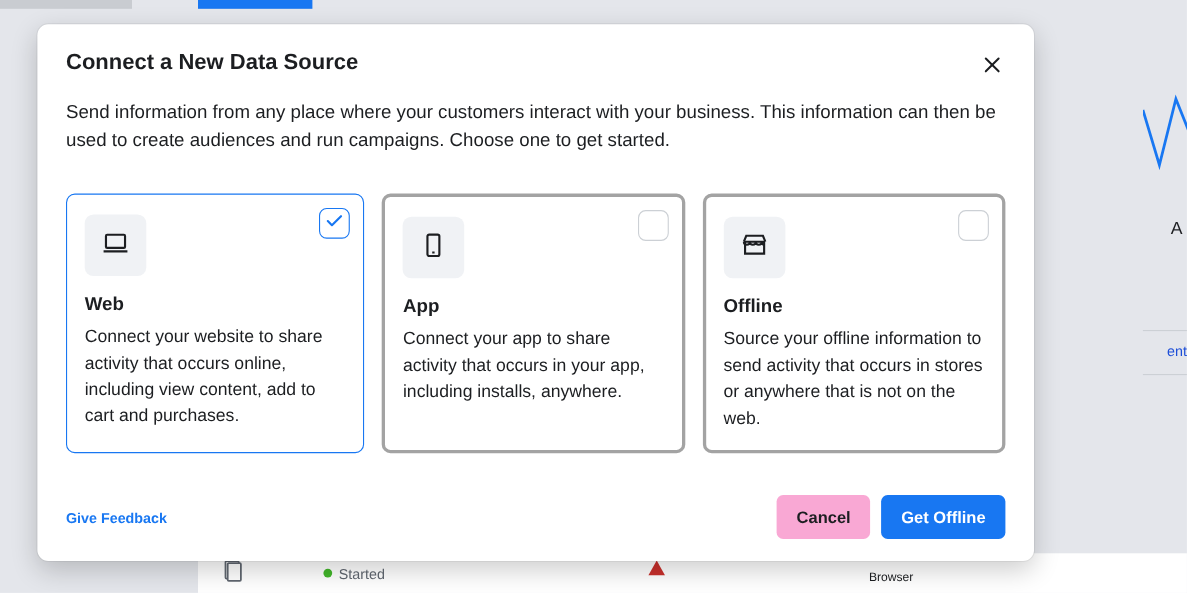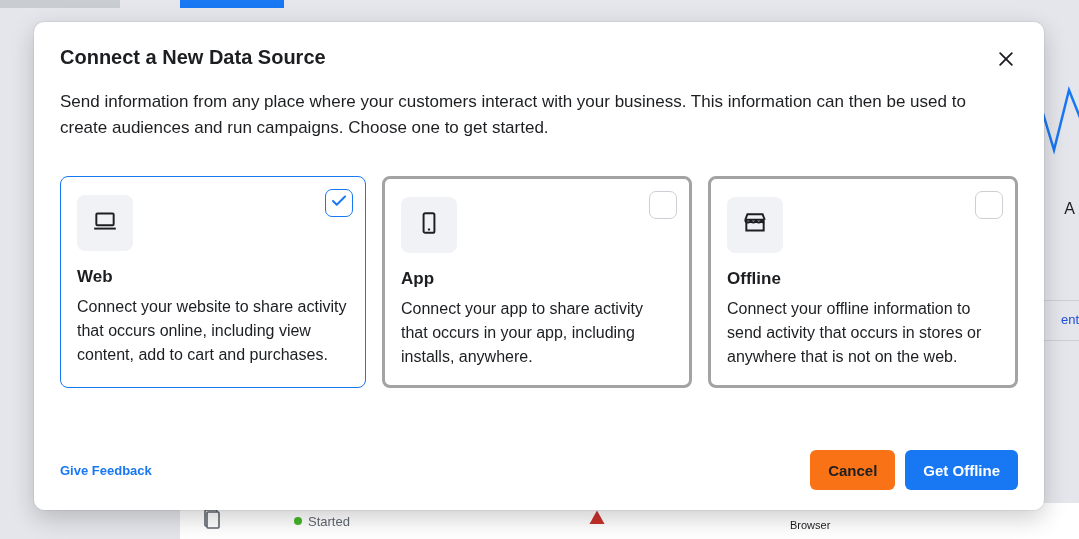--- a/index.html
+++ b/index.html
@@ -22,21 +22,21 @@
   .bg-warn { position:absolute; left:588px; bottom:8px; color:#c9302c;}
   .bg-browser { position:absolute; left:790px; bottom:8px; color:#1c1e21; font-size:11px;}
   .bg-divider { position:absolute; right:0; top:300px; width:40px; border-top:1px solid #ccd0d5;}
   .bg-divider2 { position:absolute; right:0; top:340px; width:40px; border-top:1px solid #ccd0d5;}
   .bg-ent { position:absolute; right:0; top:312px; font-size:13px; color:#1d4ed8;}
   .bg-letter { position:absolute; right:4px; top:200px; font-size:16px; color:#1c1e21;}
 
   .modal {
     position: absolute;
     left: 34px; top: 22px;
-    width: 1010px; height: 488px;
+    width: 906px; height: 488px;
     background: #fff;
     border-radius: 10px;
     box-shadow: 0 8px 24px rgba(0,0,0,.2), 0 0 0 1px rgba(0,0,0,.05);
     padding: 24px 26px 20px 26px;
     display:flex; flex-direction:column;
   }
   .modal-title { font-size:20px; font-weight:700; color:#1c1e21; }
   .modal-close {
     position:absolute; right:20px; top:20px; width:36px; height:36px;
     display:flex; align-items:center; justify-content:center;
@@ -56,21 +56,21 @@
     border:1.5px solid #ccd0d5; border-radius:7px; background:#fff;
     display:flex; align-items:center; justify-content:center;
   }
   .card.selected .card-checkbox { border-color:#1877f2; }
   .card-title { margin-top:16px; font-size:17px; font-weight:700; color:#1c1e21;}
   .card-desc { margin-top:8px; font-size:16px; line-height:1.5; color:#1c1e21;}
   .modal-footer { margin-top:auto; display:flex; align-items:center;}
   .feedback-link { color:#1877f2; font-size:13px; font-weight:700; cursor:pointer;}
   .footer-spacer { flex:1; }
   .btn { height:40px; padding:0 18px; border-radius:6px; border:none; font-size:15px; font-weight:600; cursor:pointer;}
-  .btn-cancel { background:#f97316; color:#1c1e21; margin-right:10px;}
+  .btn-cancel { background:#f9a8d4; color:#1c1e21; margin-right:10px;}
   .btn-primary { background:#1877f2; color:#fff;}
 </style>
 </head>
 <body>
 
 <div class="backdrop">
   <div class="bg-strip-top-left"></div>
   <div class="bg-blue-tab"></div>
   <div class="bg-chart">
     <svg width="50" height="110" viewBox="0 0 50 110">
@@ -155,21 +155,21 @@
         <span>
           <svg width="26" height="26" viewBox="0 0 24 24" fill="none" stroke="#1c1e21" stroke-width="1.8">
               <path d="M4 9h16v10H4z"></path>
               <path d="M3 9l2-5h14l2 5"></path>
               <path d="M3 9c0 1.5 1 2.5 2.5 2.5S8 10.5 8 9c0 1.5 1 2.5 2.5 2.5S13 10.5 13 9c0 1.5 1 2.5 2.5 2.5S18 10.5 18 9c0 1.5 1 2.5 2.5 2.5"></path>
             </svg>
         </span>
       </div>
       <div class="card-checkbox"></div>
       <div class="card-title">Offline</div>
-      <div class="card-desc">Connect your offline information to send activity that occurs in stores or anywhere that is not on the web.</div>
+      <div class="card-desc">Source your offline information to send activity that occurs in stores or anywhere that is not on the web.</div>
     </div>
 
   </div>
 
   <div class="modal-footer">
     <a class="feedback-link">Give Feedback</a>
     <div class="footer-spacer"></div>
     <button class="btn btn-cancel">Cancel</button>
     <button class="btn btn-primary">Get Offline</button>
   </div>

